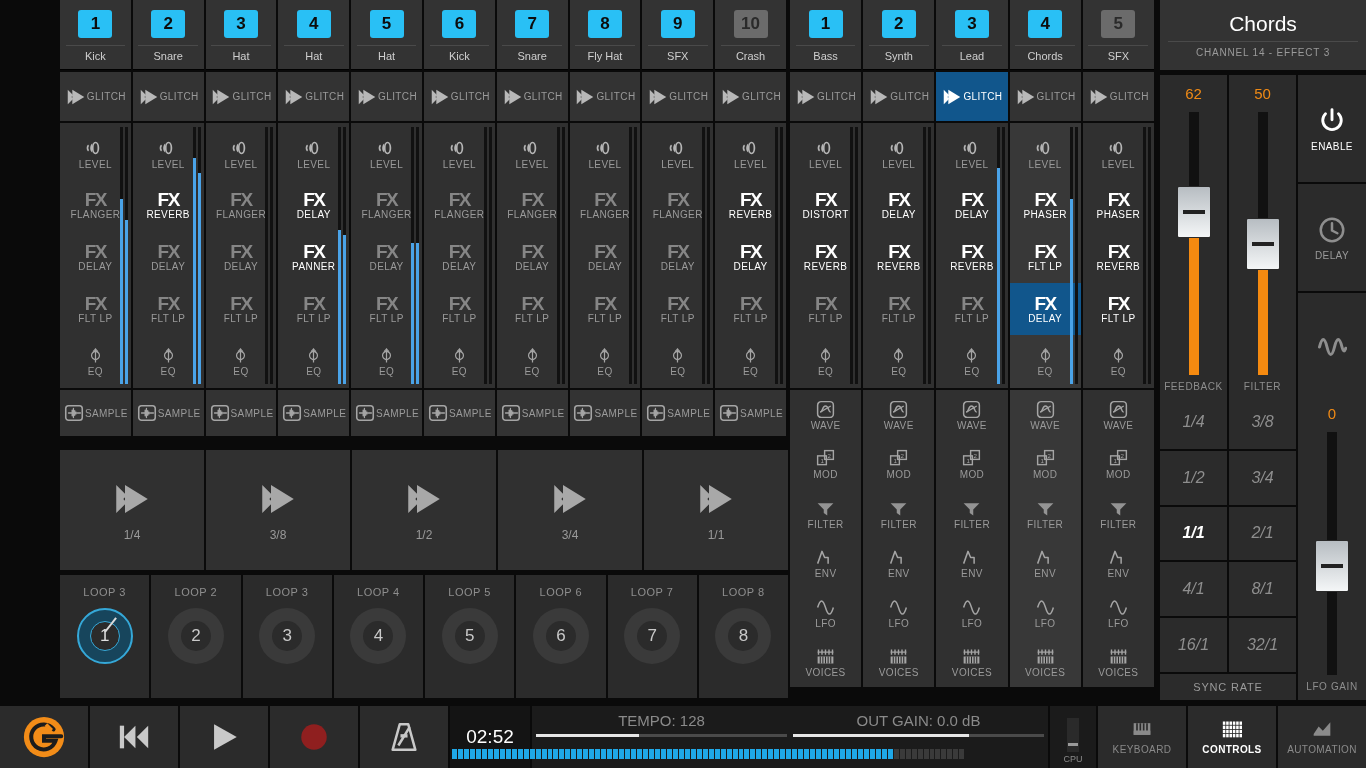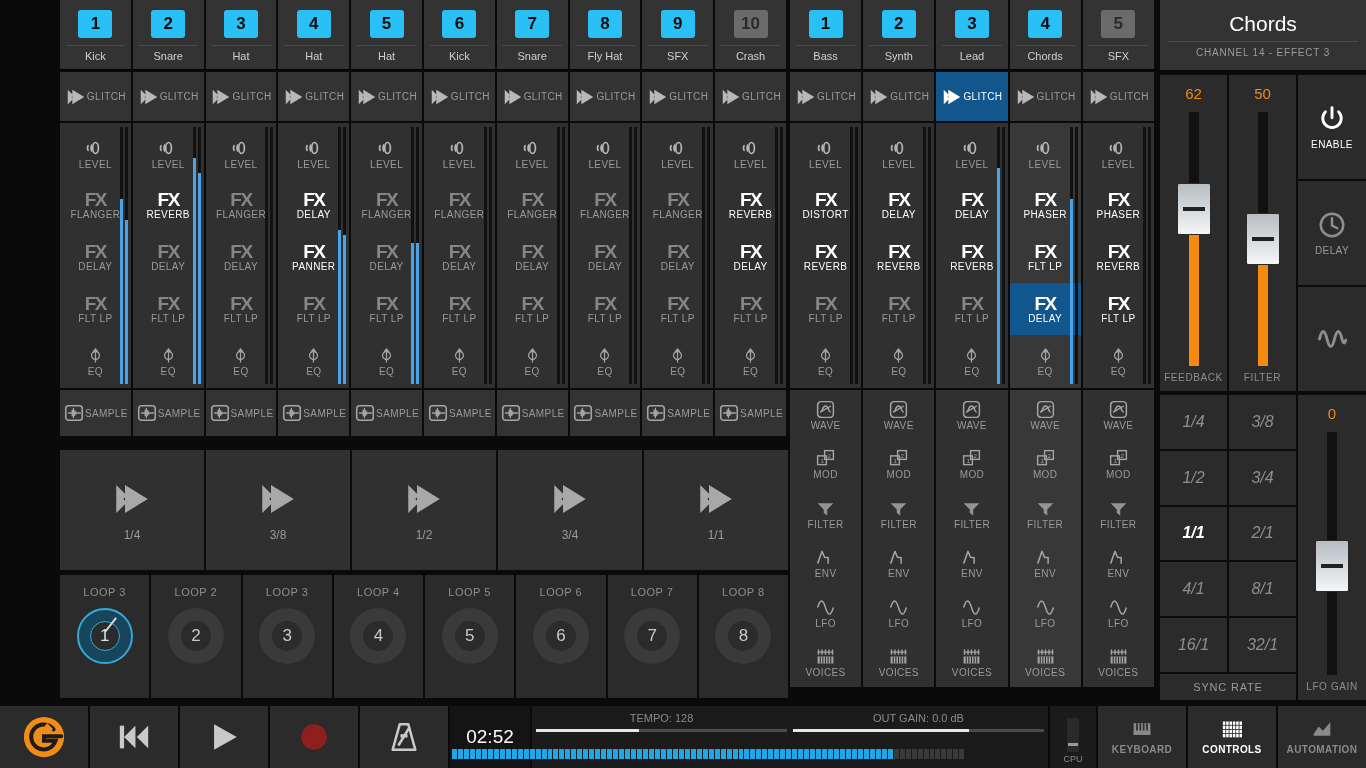--- a/index.html
+++ b/index.html
@@ -131,35 +131,35 @@
                align-items:center; justify-content:center; font-size:11px; color:#9a9a9a; letter-spacing:.8px; }
 
   
   #transport { position:absolute; left:0; top:706px; width:1366px; height:62px;
                background:#0a0a0a; display:flex; gap:2px; }
   .tbtn { width:88px; background:#2b2b2b; display:flex; align-items:center; justify-content:center; }
   #timebox { width:80px; background:#141414; display:flex; align-items:center; justify-content:center;
              color:#fff; font-size:19px; }
   #meterzone { flex:1; background:#1b1b1b; display:flex; align-items:stretch; padding:6px 4px 4px; gap:6px; }
   .slzone { flex:1; display:flex; flex-direction:column; align-items:center; }
-  .slzone .cap { font-size:11px; color:#8a8a8a; }
+  .slzone .cap { font-size:15px; color:#8a8a8a; }
   .barline { width:100%; height:3px; background:#4a4a4a; margin-top:5px; position:relative; }
   .barline i { position:absolute; left:0; top:0; bottom:0; background:#e6e6e6; }
   #leds { position:absolute; left:452px; bottom:9px; width:512px; height:10px;
           display:flex; gap:1px; }
   #leds span { flex:1; background:#3a3a3a; }
   #leds span.on { background:#1fa8e8; }
   #cpubox { width:46px; background:#1b1b1b; display:flex; flex-direction:column;
             align-items:center; justify-content:flex-end; padding-bottom:4px; }
   #cpubox .col { width:12px; height:34px; background:#2a2a2a; position:relative; }
   #cpubox .col i { position:absolute; left:1px; right:1px; bottom:6px; height:3px; background:#9a9a9a; }
   #cpubox .cl { font-size:9px; color:#8a8a8a; margin-top:2px; }
   .vtab { width:88px; background:#2b2b2b; display:flex; flex-direction:column;
           align-items:center; justify-content:center; gap:5px; }
-  .vtab .vl { font-size:10px; color:#8a8a8a; letter-spacing:.4px;font-weight:bold; }
+  .vtab .vl { font-size:10px; color:#8a8a8a; letter-spacing:.4px; }
   .vtab.act .vl { color:#fff; font-weight:bold; }
   svg { display:block; }
 </style>
 </head>
 <body>
 
 <div id="app">
 
   <div id="mixer">
     <div class="bank" id="bankA">
@@ -1511,21 +1511,21 @@
        <span class="inner">8</span>
      </span>
    </div>
     </div>
 
   <div id="fxpanel">
     <div id="fxtitle">
       <div class="t">Chords</div>
       <div class="s">CHANNEL 14 - EFFECT 3</div>
     </div>
-    <div id="fxbody" style="bottom: 309px;">
+    <div id="fxbody" style="bottom: 300px;">
         <div class="fcol sliderbox" style="width:67px">
      <span class="sval">62</span>
      <span class="track">
        <i class="fill" style="height:62%"></i>
        <i class="thumb" style="bottom:calc(62% - 26px)"></i>
      </span>
      <span class="sname">FEEDBACK</span>
    </div>
         <div class="fcol sliderbox" style="width:67px">
      <span class="sval">50</span>

